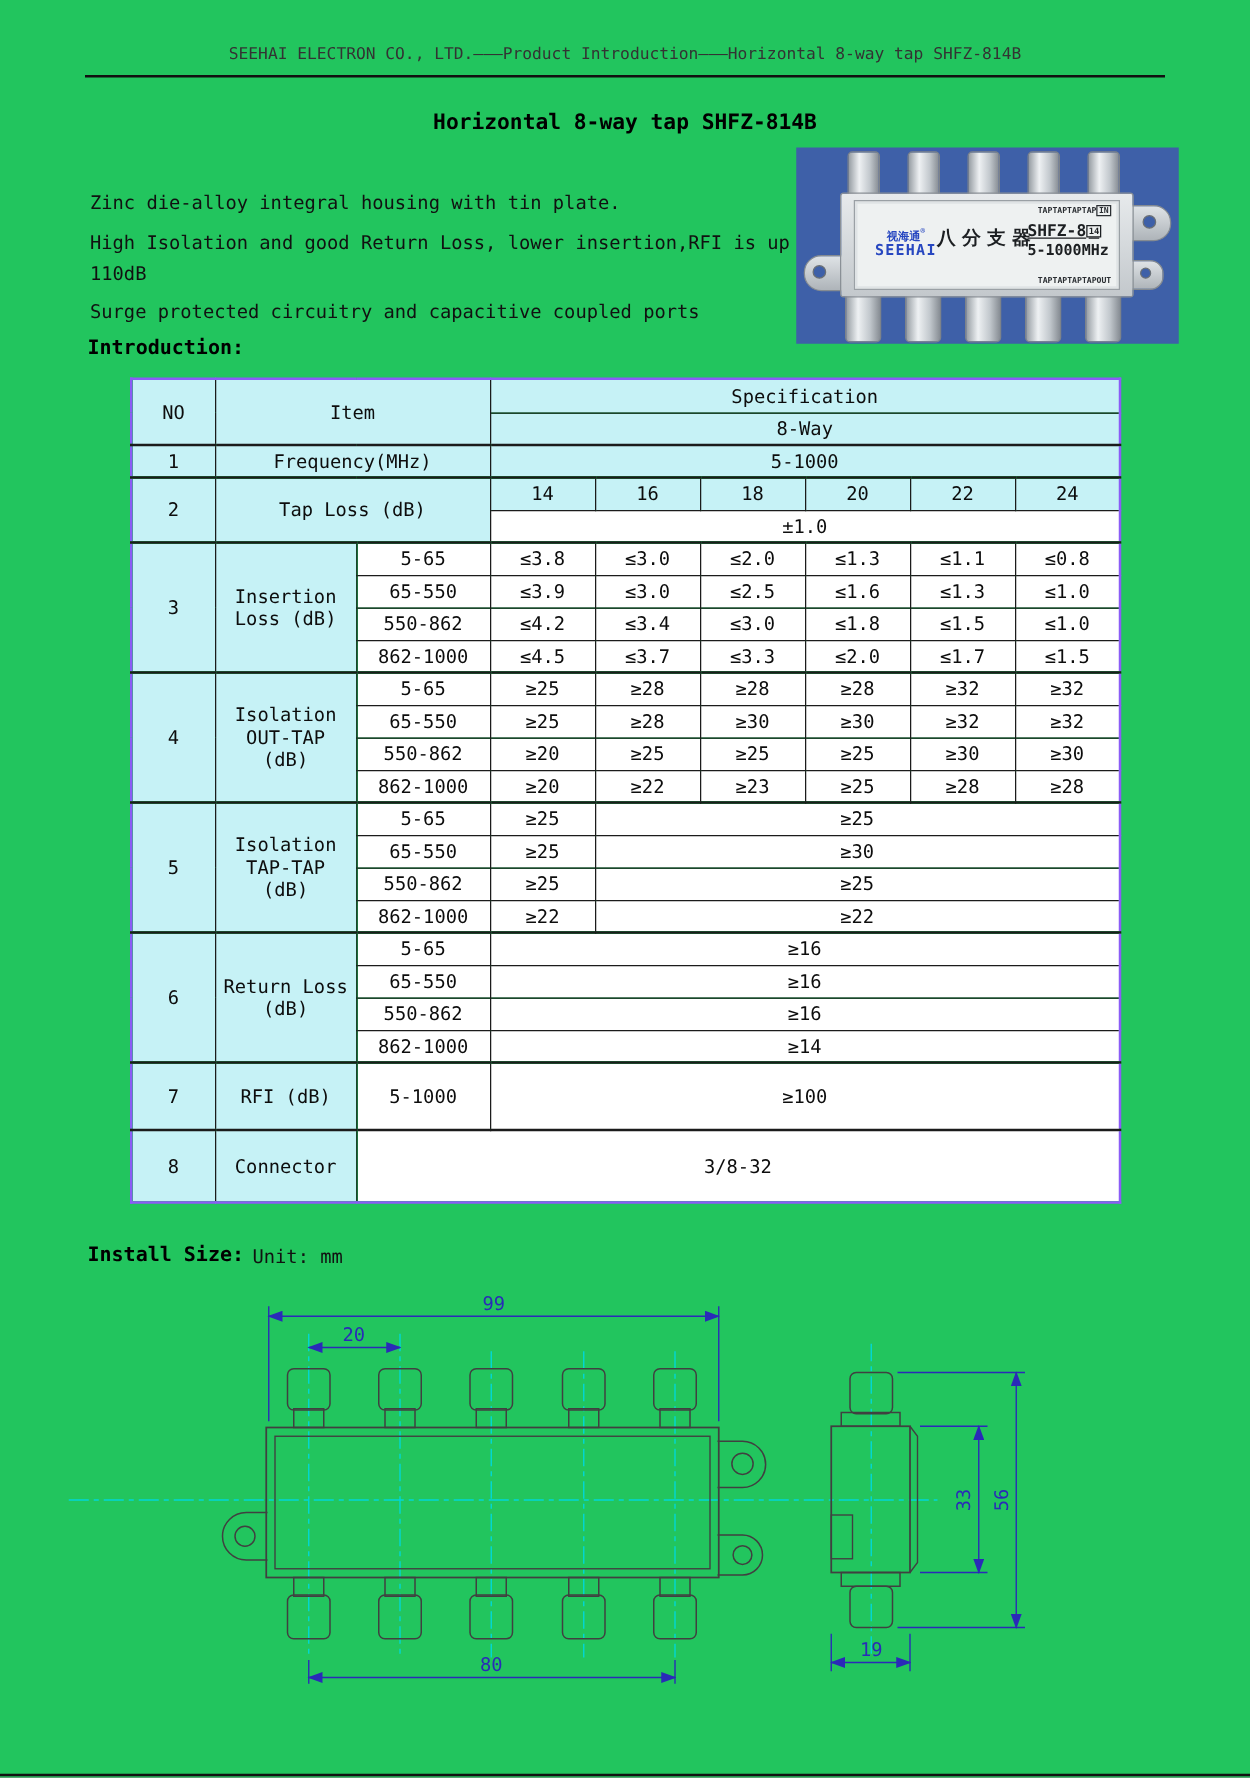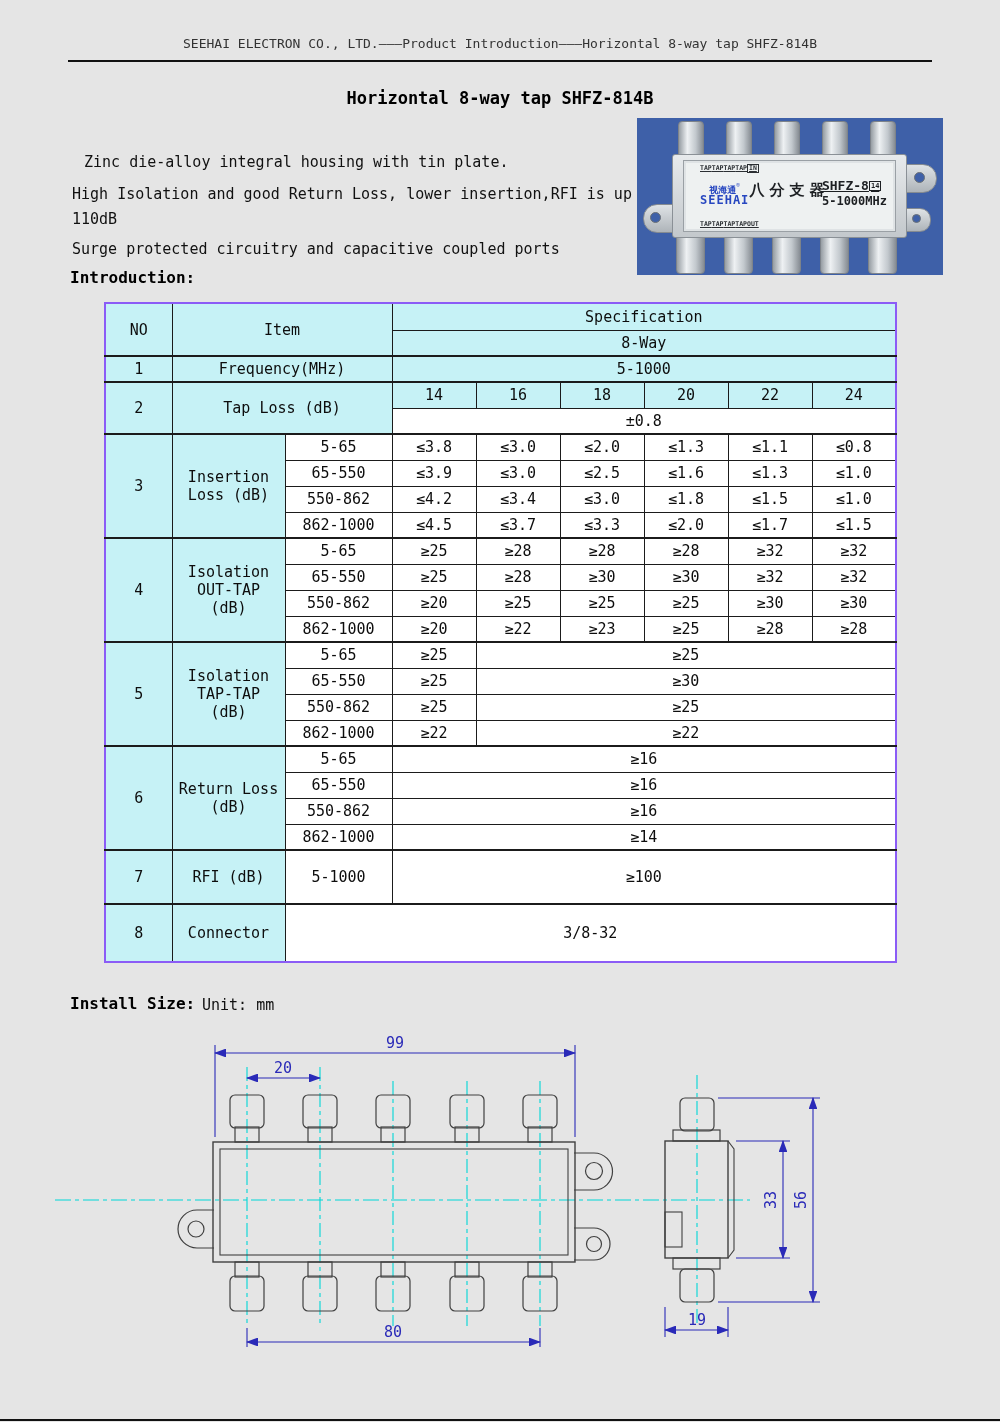--- a/index.html
+++ b/index.html
@@ -1,50 +1,50 @@
 <!DOCTYPE html>
 <html><head>
 <meta charset="utf-8">
 <style>
   html,body{margin:0;padding:0;background:#888;}
   .page{
     position:relative;width:1000px;height:1422px;margin:0 auto;
-    background:#e5e5e5;overflow:hidden;
+    background:#22c55e;overflow:hidden;
     font-family:"DejaVu Sans Mono","Liberation Mono",monospace;
     color:#1a1a1a;
   }
   
   .doc-header{position:absolute;top:36px;left:0;width:1000px;text-align:center;
     font-size:13px;color:#333;letter-spacing:0;}
   .header-rule{position:absolute;top:60px;left:68px;width:864px;height:2px;background:#111;}
   .doc-title{position:absolute;top:88px;left:0;width:1000px;text-align:center;
     font-size:17px;font-weight:bold;color:#000;}
   
   .desc{position:absolute;top:150px;left:72px;width:620px;font-size:15px;color:#111;}
   .desc .dl{line-height:24px;}
-  .dl1{margin-bottom:8px;margin-left:12px;} .dl2{margin-bottom:1px;} .dl3{margin-bottom:6px;}
+  .dl1{margin-bottom:8px;} .dl2{margin-bottom:1px;} .dl3{margin-bottom:6px;}
   .sec-heading{position:absolute;left:70px;font-size:16px;font-weight:bold;color:#000;}
   .spec-pos{top:268px;}
   .install-pos{top:994px;}
   .unit-label{position:absolute;top:996px;left:202px;font-size:15px;color:#111;}
   
   .photo{position:absolute;left:637px;top:118px;width:306px;height:157px;background:#3e60a8;overflow:hidden;}
   .pconn{position:absolute;border:1px solid #7d838a;
     background:linear-gradient(90deg,#969da3,#eef1f3 35%,#c2c8cd 70%,#878d94);}
   .pconn.topc{top:3px;width:24px;height:34px;border-radius:4px 4px 0 0;}
   .pconn.botc{top:117px;width:27px;height:37px;border-radius:0 0 4px 4px;}
   .pbody{position:absolute;left:35px;top:36px;width:233px;height:82px;
     background:linear-gradient(180deg,#e7eaec,#c3c8cc);border:1px solid #8a9096;border-radius:3px;}
   .pear{position:absolute;background:linear-gradient(180deg,#dfe3e6,#aeb4b9);border:1px solid #858b91;}
   .pear .hole{position:absolute;width:9px;height:9px;border-radius:50%;
     background:#3e60a8;border:1px solid #6a7076;}
   .plate{position:absolute;left:10px;top:5px;width:211px;height:70px;background:#eef1f1;
     border:1px solid #9aa0a5;box-shadow:inset 0 0 0 2px #dfe3e5;}
-  .port-row{position:absolute;left:10px;width:211px;display:flex;justify-content:flex-start;
-    padding:0 6px;box-sizing:border-box;font-size:6.5px;font-weight:bold;color:#2b2f33;text-decoration:underline;}
+  .port-row{position:absolute;left:0;width:211px;display:flex;justify-content:flex-end;
+    padding:0 6px;box-sizing:border-box;font-size:6.5px;font-weight:bold;color:#2b2f33;}
   .port-top{top:3px;} .port-bot{bottom:3px;}
   .port-in{border:1px solid #2b2f33;padding:0 1px;line-height:7px;}
   .brand{position:absolute;left:16px;top:19px;color:#2747c0;text-align:center;line-height:10px;}
   .brand-cn{font-size:9px;font-weight:bold;}
   .brand-reg{font-size:6px;vertical-align:super;}
   .brand-en{font-size:12px;font-weight:bold;letter-spacing:1px;}
   .prod-cn{position:absolute;left:0;top:20px;width:211px;text-align:center;
     font-size:15px;font-weight:bold;letter-spacing:5px;color:#1c1f22;}
   .model-blk{position:absolute;right:8px;top:17px;text-align:left;color:#1c1f22;line-height:15px;}
   .model-line{font-size:13px;font-weight:bold;text-decoration:underline;}
@@ -162,21 +162,21 @@
       <td class="c" rowspan="2">2</td>
       <td class="c" rowspan="2" colspan="2">Tap Loss (dB)</td>
       <td class="c">14</td>
       <td class="c">16</td>
       <td class="c">18</td>
       <td class="c">20</td>
       <td class="c">22</td>
       <td class="c">24</td>
     </tr>
     <tr class="rh26">
-      <td colspan="6">±0.8</td>
+      <td colspan="6">±1.0</td>
     </tr>
 
     <tr class="rh26 grp">
       <td class="c" rowspan="4">3</td>
       <td class="c" rowspan="4">Insertion Loss (dB)</td>
       <td>5-65</td>
       <td>≤3.8</td>
       <td>≤3.0</td>
       <td>≤2.0</td>
       <td>≤1.3</td>

